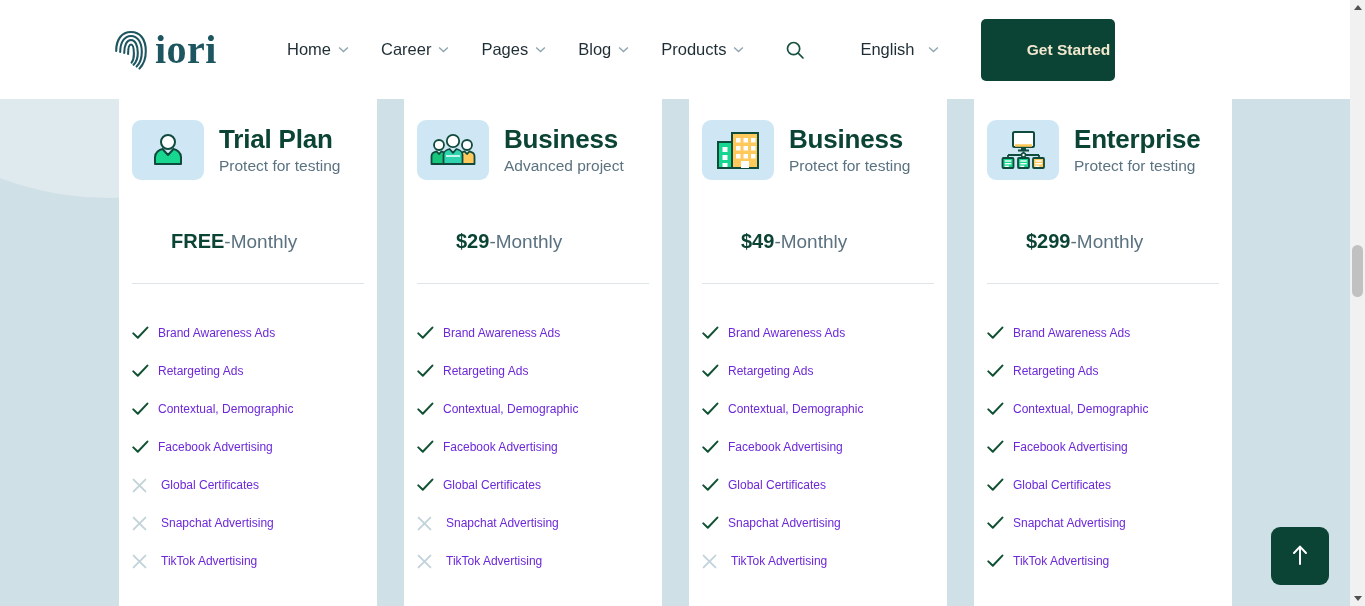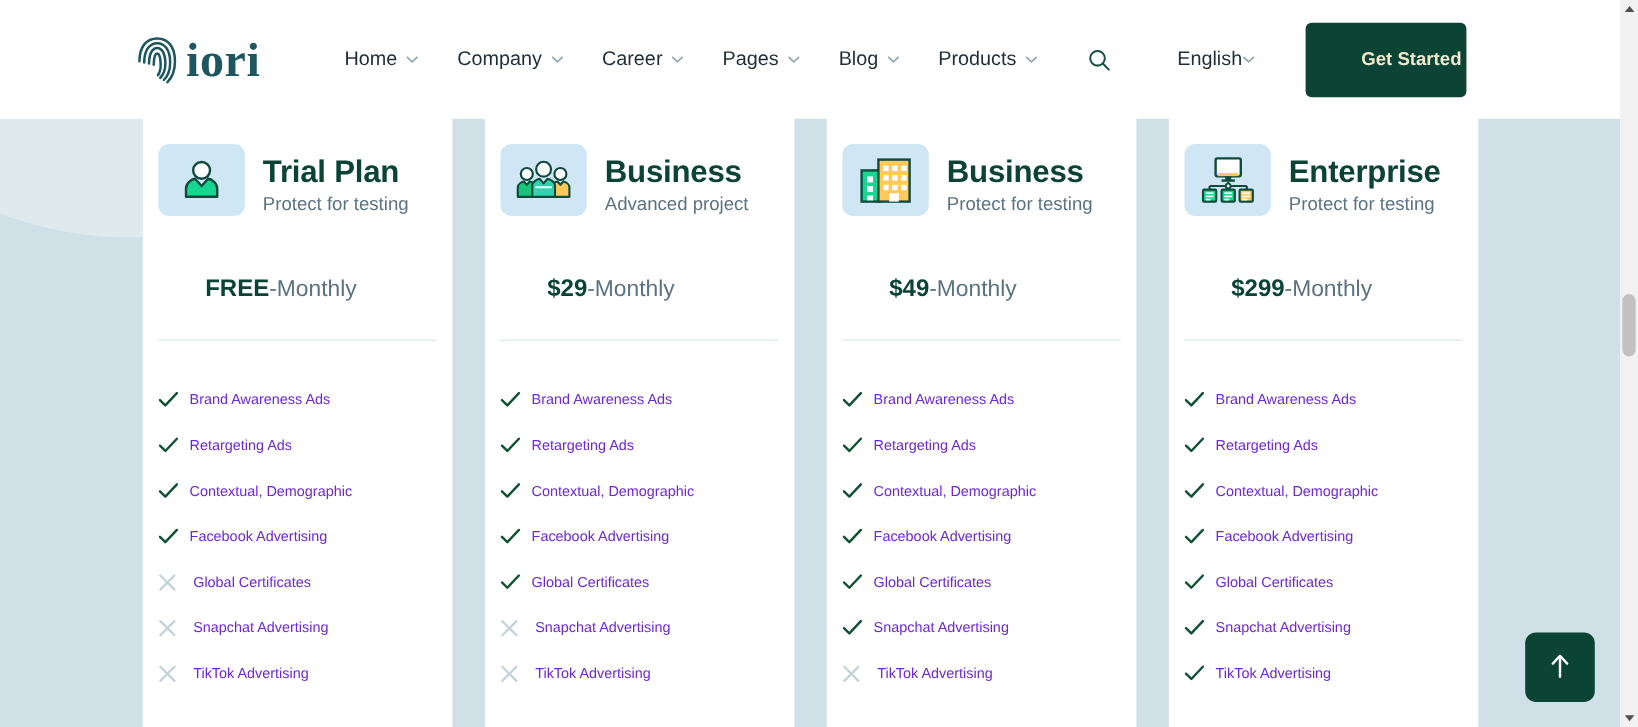--- a/index.html
+++ b/index.html
@@ -76,21 +76,21 @@
   }
   .chev path { stroke: #8fa6b2; stroke-width: 1.6; fill: none; }
 
   .search-btn {
     margin-left: 22px;
     width: 26px; height: 26px;
     display: flex; align-items: center; justify-content: center;
     cursor: pointer;
   }
   .lang {
-    display: flex; align-items: center; gap: 0;
+    display: flex; align-items: center; gap: 13px;
     margin-left: 52px;
     font-size: 16.5px;
     color: #1f2e35;
     cursor: pointer;
   }
   .cta {
     margin-left: 42px;
     width: 134px; height: 62px;
     background: #0b4434;
     border-radius: 5px;
@@ -116,21 +116,21 @@
   }
   .card {
     width: 258px;
     min-height: 520px;
     background: #ffffff;
     border-radius: 0 0 4px 4px;
     padding: 0 13px;
   }
   .card-head {
     display: flex;
-    align-items: flex-end;
+    align-items: center;
     gap: 15px;
     padding-top: 30px;
   }
   .plan-icon {
     width: 72px; height: 60px;
     background: #cfe6f4;
     border-radius: 9px;
     flex: 0 0 auto;
     display: flex; align-items: center; justify-content: center;
   }
@@ -587,28 +587,20 @@
     <nav class="nav" id="nav-container">
         <div class="nav-item">
           <span>Home</span>
           <span>
             <svg class="chev" viewBox="0 0 12 8" xmlns="http://www.w3.org/2000/svg">
               <path d="M1 1.6 L6 6.4 L11 1.6"></path>
             </svg>
           </span>
         </div>
         <div class="nav-item">
-          <span>Company</span>
-          <span>
-            <svg class="chev" viewBox="0 0 12 8" xmlns="http://www.w3.org/2000/svg">
-              <path d="M1 1.6 L6 6.4 L11 1.6"></path>
-            </svg>
-          </span>
-        </div>
-        <div class="nav-item">
           <span>Career</span>
           <span>
             <svg class="chev" viewBox="0 0 12 8" xmlns="http://www.w3.org/2000/svg">
               <path d="M1 1.6 L6 6.4 L11 1.6"></path>
             </svg>
           </span>
         </div>
         <div class="nav-item">
           <span>Pages</span>
           <span>

